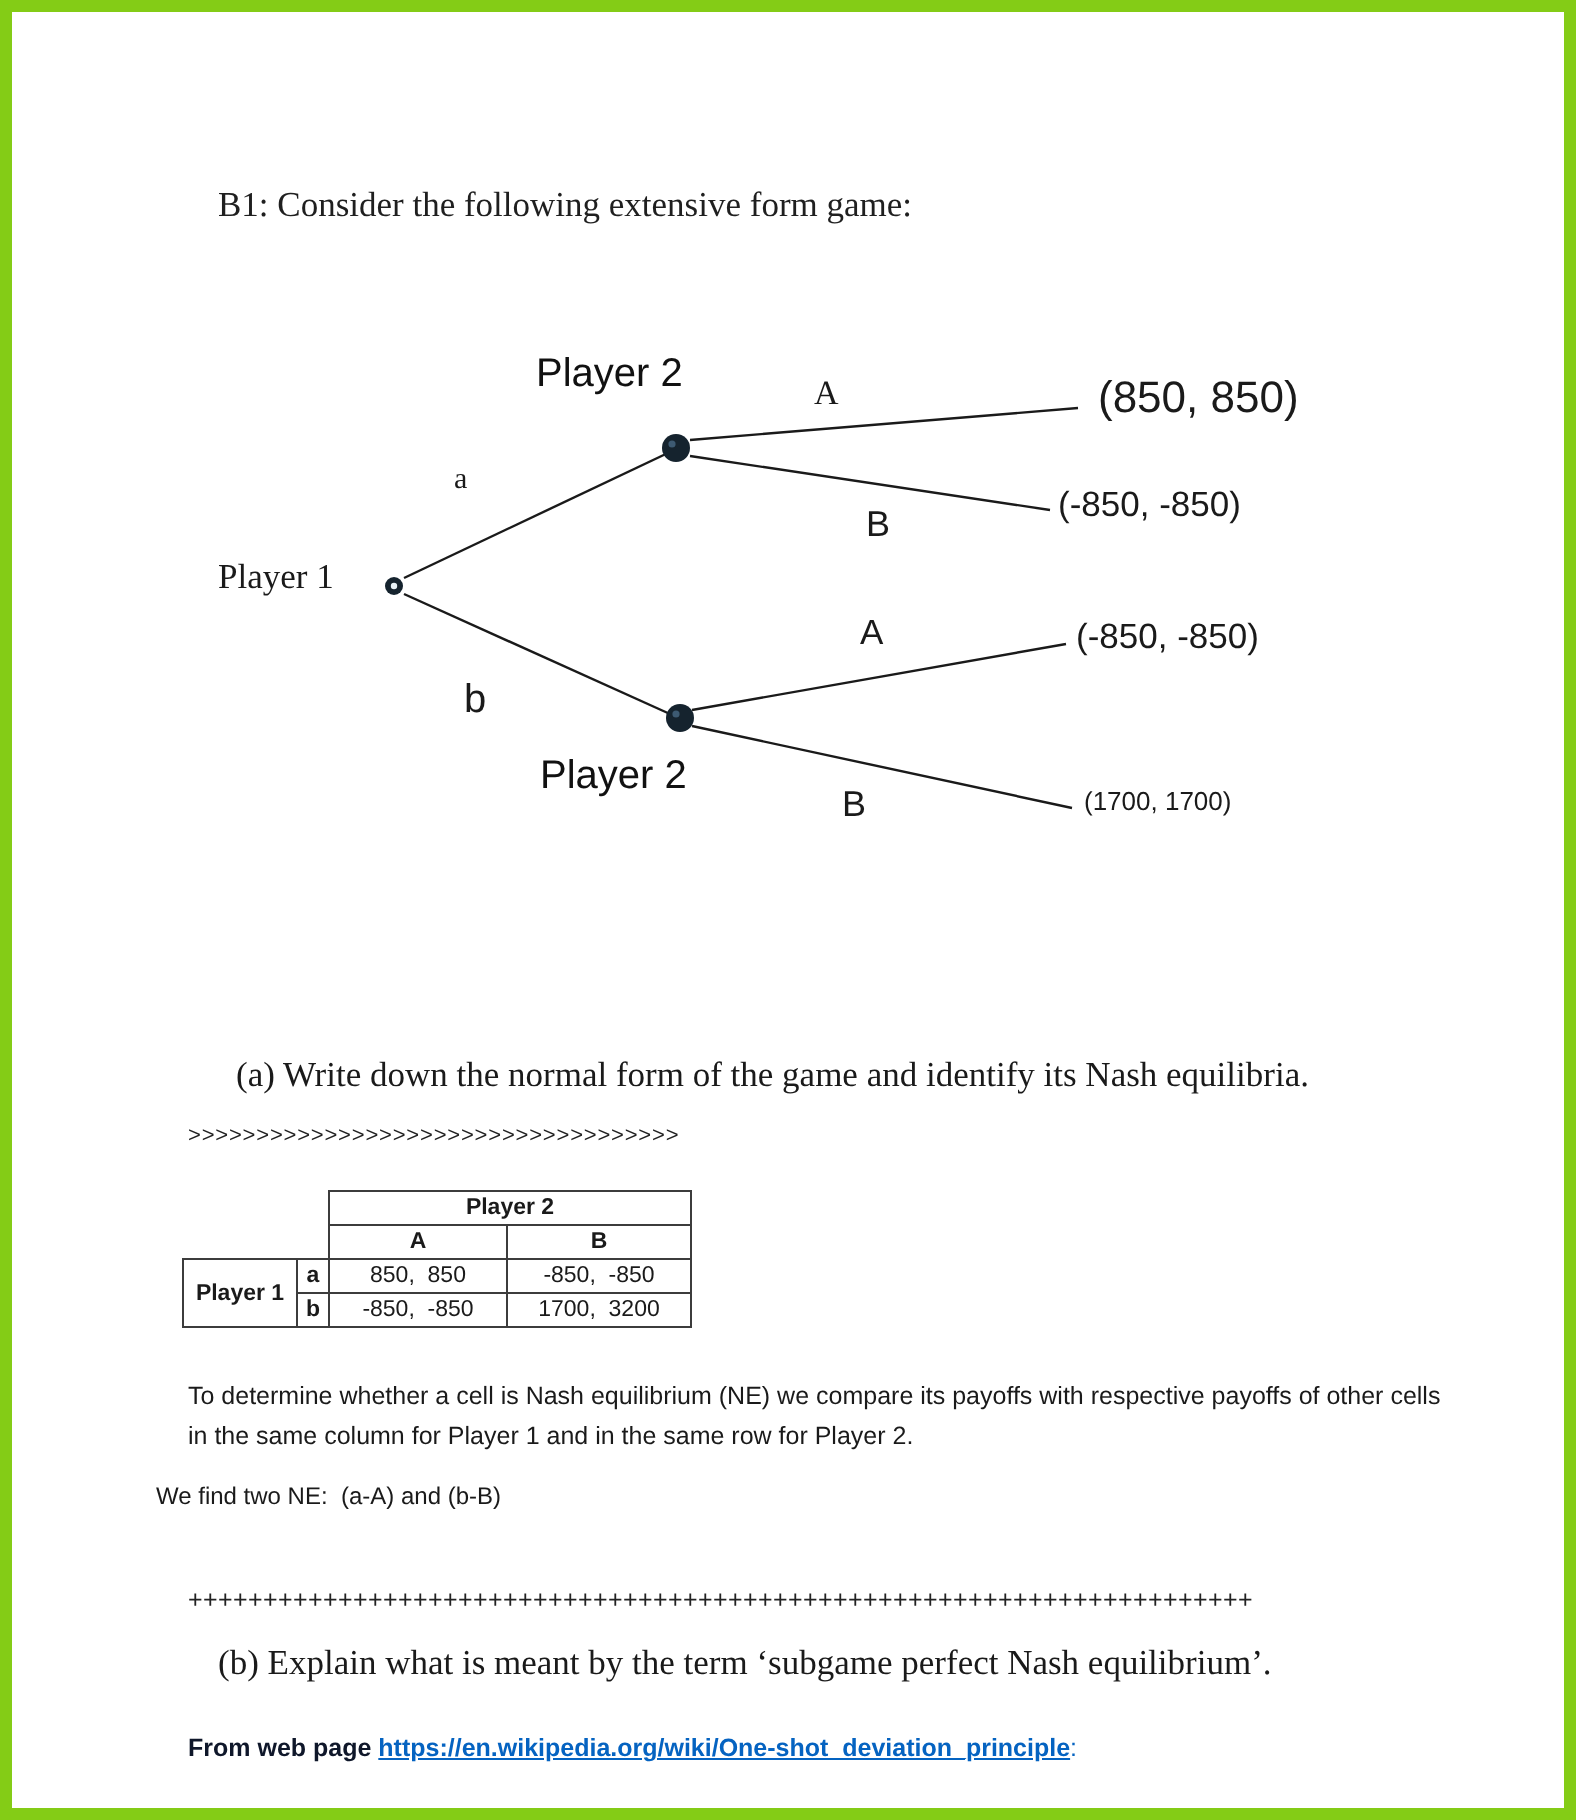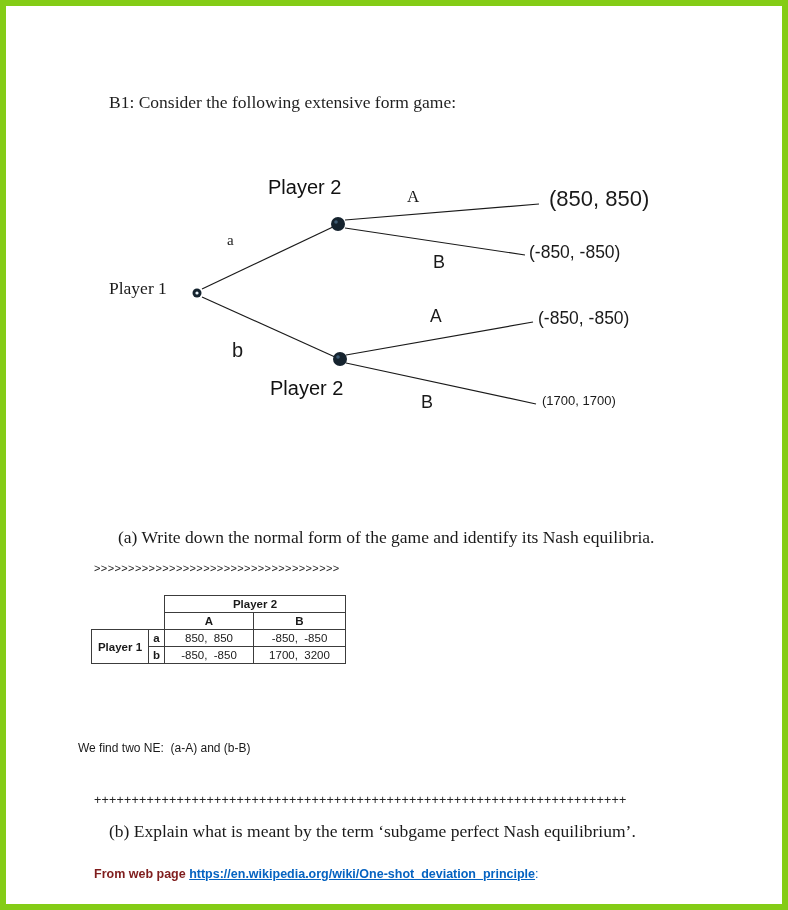--- a/index.html
+++ b/index.html
@@ -40,21 +40,21 @@
   #nf-table td.hdr{font-weight:bold;}
   #nf-table td.pre{white-space:pre;}
 
   #expl-1{left:88px;top:682px;width:634px;font-size:12.5px;line-height:1.6;
     white-space:normal;}
   #expl-2{left:72px;top:735px;font-size:12px;white-space:pre;}
   #sep-plus{left:88px;top:787px;font-size:12.5px;letter-spacing:0.2px;color:#222;}
   #part-b{left:103px;top:815px;font-size:17.5px;}
 
   #source-line{left:88px;top:861px;font-size:12.5px;}
-  #source-prefix{color:#7f1d1d;font-weight:bold;}
+  #source-prefix{color:#0f172a;font-weight:bold;}
   #source-link{color:#0563c1;text-decoration:underline;cursor:pointer;font-weight:bold;}
   #source-colon{color:#0563c1;}
 </style>
 </head>
 <body>
 
 <div class="page">
 
   <div id="title" class="abs serif">B1: Consider the following extensive form game:</div>
 
@@ -117,20 +117,21 @@
       <td class="pre">-850,  -850</td>
     </tr>
     <tr>
       <td class="hdr">b</td>
       <td class="pre">-850,  -850</td>
       <td class="pre">1700,  3200</td>
     </tr>
   </tbody>
     </table>
 
+  <div id="expl-1" class="abs sans">To determine whether a cell is Nash equilibrium (NE) we compare its payoffs with respective payoffs of other cells in the same column for Player 1 and in the same row for Player 2.</div>
 
   <div id="expl-2" class="abs sans">We find two NE:  (a-A) and (b-B)</div>
 
   <div id="sep-plus" class="abs sans">+++++++++++++++++++++++++++++++++++++++++++++++++++++++++++++++++++++++</div>
 
   <div id="part-b" class="abs serif">(b) Explain what is meant by the term ‘subgame perfect Nash equilibrium’.</div>
 
   <div id="source-line" class="abs sans">
     <span id="source-prefix">From web page </span><span id="source-link">https://en.wikipedia.org/wiki/One-shot_deviation_principle</span><span id="source-colon">:</span>
   </div>

